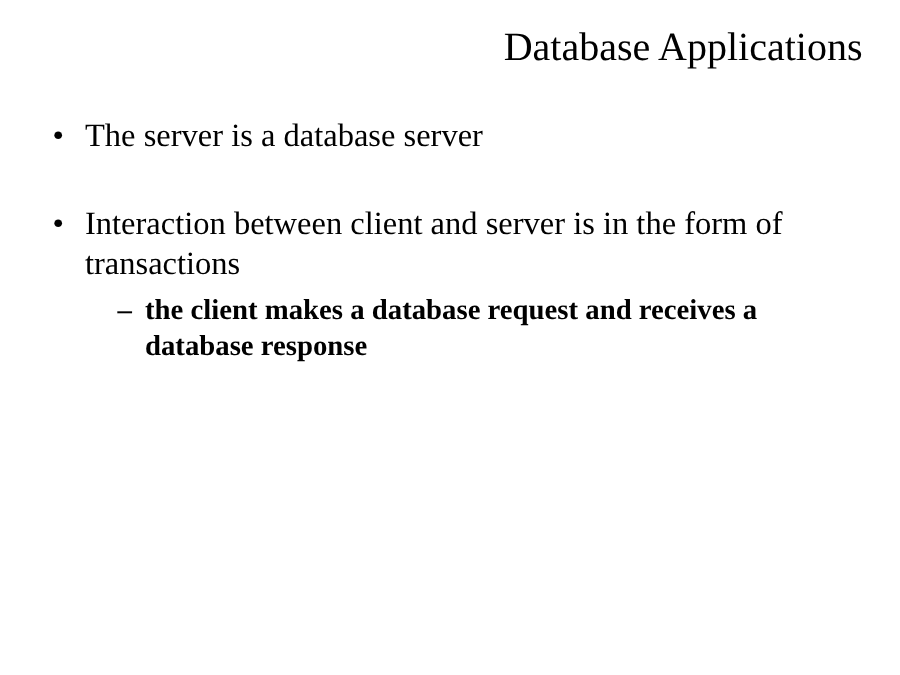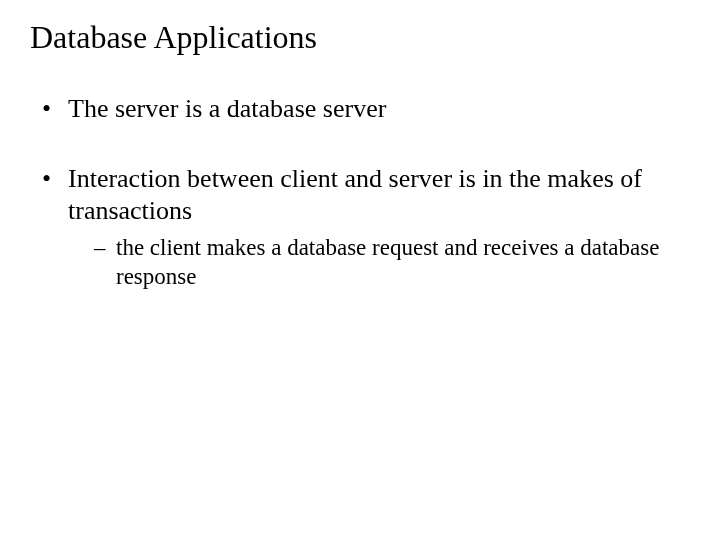--- a/index.html
+++ b/index.html
@@ -13,20 +13,21 @@
   }
   .slide {
     padding: 18px 30px 0 30px;
     box-sizing: border-box;
   }
   .title {
     font-size: 32px;
     font-weight: normal;
     margin: 0 0 28px 0;
     line-height: 1.2;
+    text-align: right;
   }
   ul.level1 {
     list-style: none;
     margin: 0;
     padding: 0 0 0 12px;
   }
   ul.level1 > li {
     position: relative;
     font-size: 26px;
     line-height: 1.25;
@@ -38,20 +39,21 @@
     content: "•";
     position: absolute;
     left: 0;
     top: 0;
     font-size: 26px;
   }
   ul.level2 {
     list-style: none;
     margin: 6px 0 10px 0;
     padding: 0 0 0 26px;
+    font-weight: bold;
   }
   ul.level2 > li {
     position: relative;
     font-size: 23px;
     line-height: 1.25;
     padding-left: 22px;
     margin-bottom: 4px;
   }
   ul.level2 > li::before {
     content: "–";
@@ -65,21 +67,21 @@
 <body>
 
 <div class="slide">
   <h1 class="title">Database Applications</h1>
 
   <ul class="level1">
     <li>
       <span>The server is a database server</span>
     </li>
     <li>
-      <span>Interaction between client and server is in the makes of transactions</span>
+      <span>Interaction between client and server is in the form of transactions</span>
       <ul class="level2">
         <li>
           <span>the client makes a database request and receives a database response</span>
         </li>
       </ul>
     </li>
   </ul>
 </div>
 
 </body></html>

